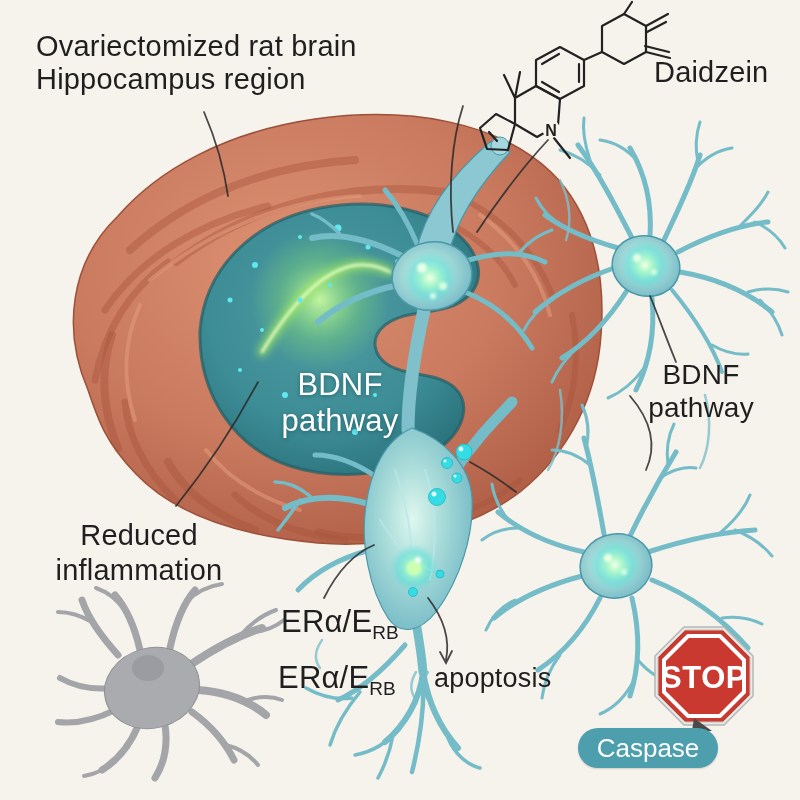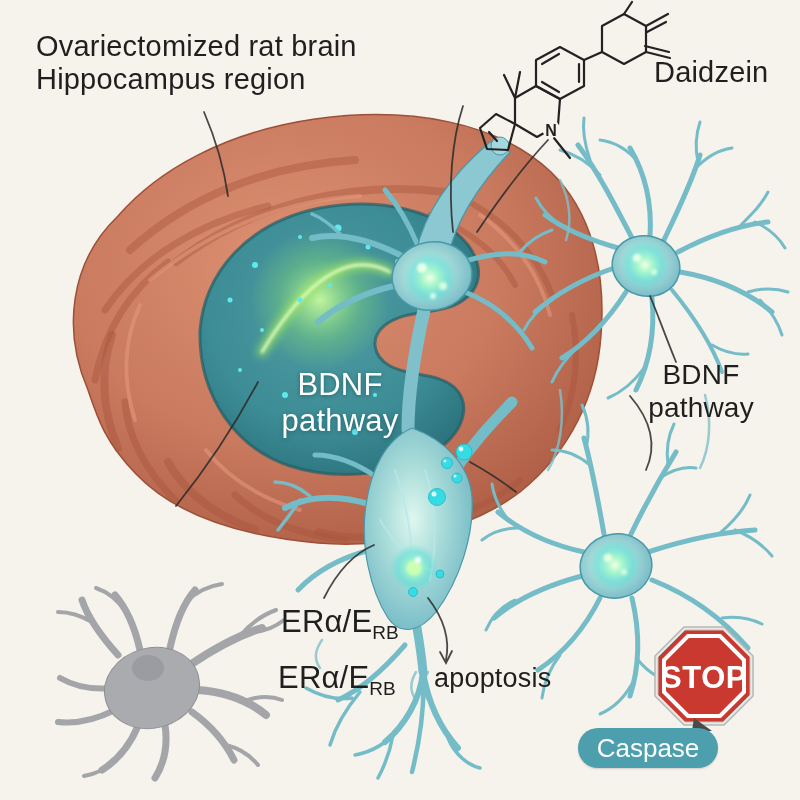--- a/index.html
+++ b/index.html
@@ -335,20 +335,24 @@
   <div class="lbl bdnf-hip">
     <span class="ln">BDNF</span>
     <span class="ln">pathway</span>
   </div>
 
   <div class="lbl bdnf-neu">
     <span class="ln">BDNF</span>
     <span class="ln">pathway</span>
   </div>
 
+  <div class="lbl reduced">
+    <span class="ln">Reduced</span>
+    <span class="ln">inflammation</span>
+  </div>
 
   <div class="lbl receptor rec-mid">
     <span>ER</span><span>α</span><span>/E</span><span class="sub">RB</span>
   </div>
 
   <div class="lbl receptor rec-bot">
     <span>ER</span><span>α</span><span>/E</span><span class="sub">RB</span>
   </div>
 
   <div class="lbl inhibited">

